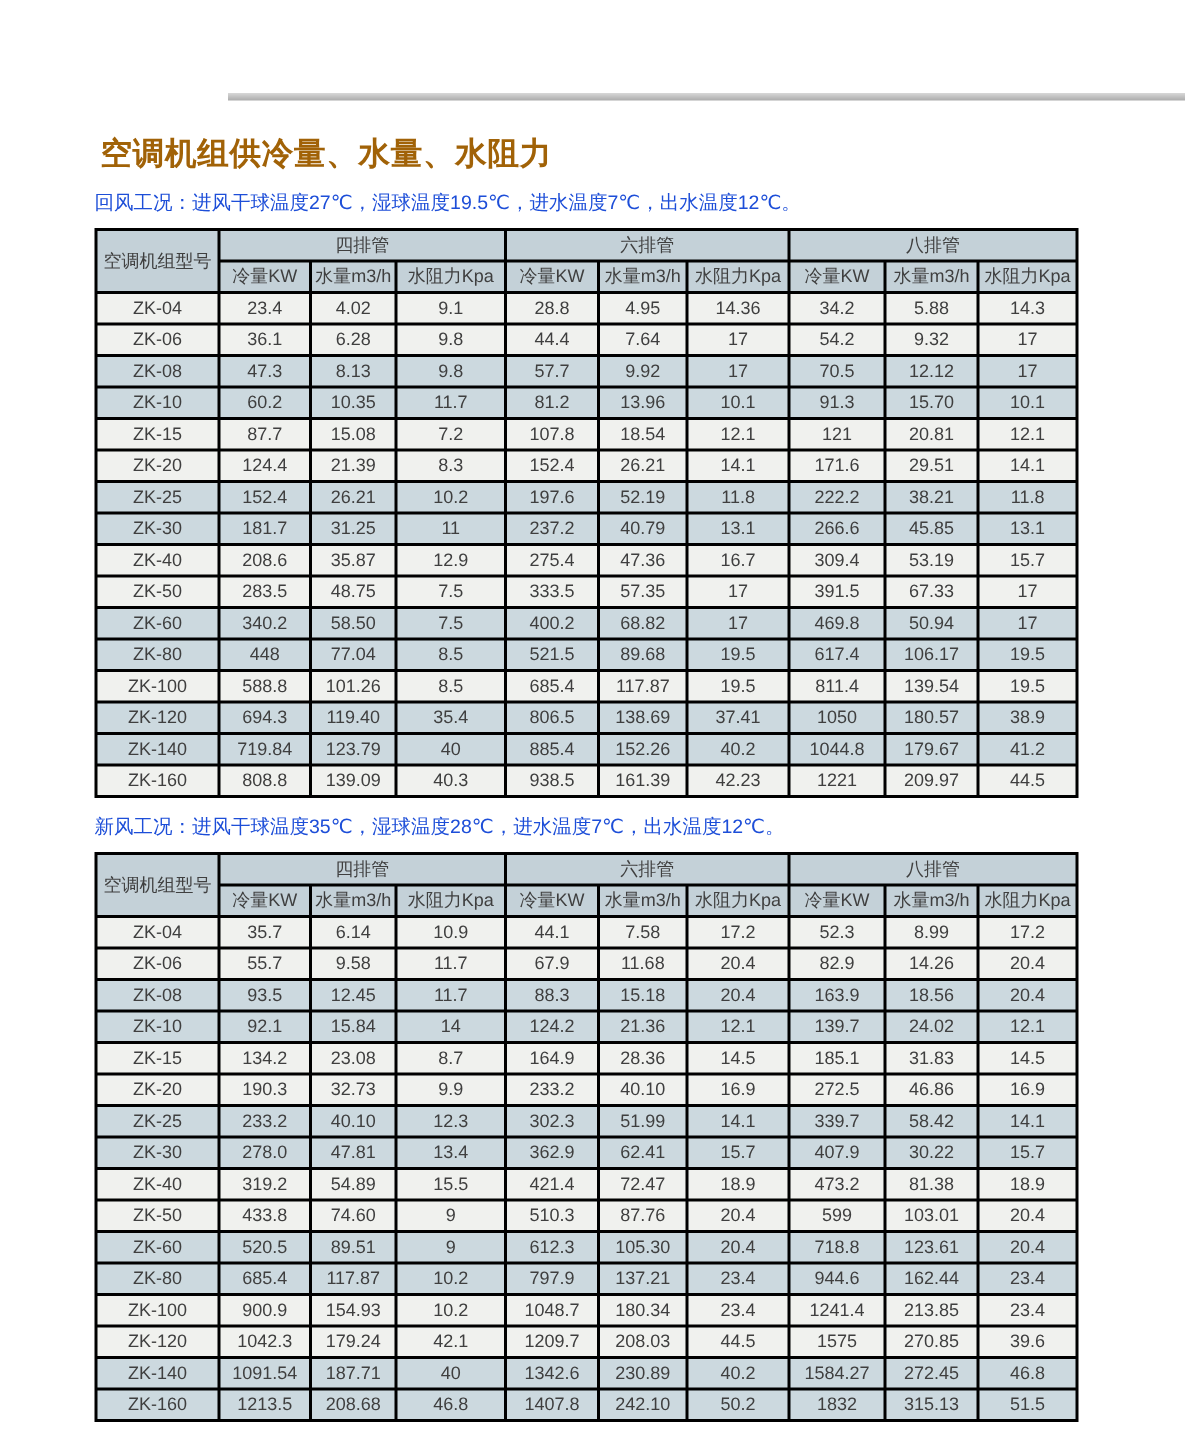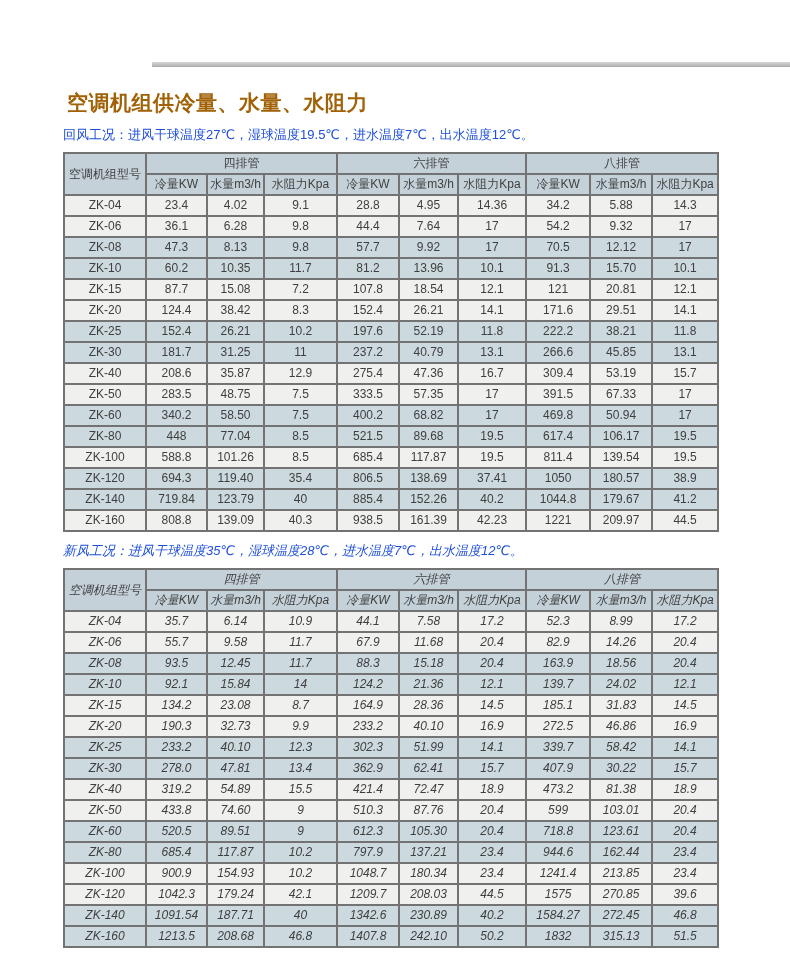--- a/index.html
+++ b/index.html
@@ -14,32 +14,32 @@
   .content{position:absolute;left:63px;top:90px;width:656px;}
   .page-title{
     margin:0 0 0 4px;font-size:21px;line-height:26px;font-weight:bold;color:#a16207;
     letter-spacing:0.5px;
   }
   .condition-note{
     margin:10px 0 8px 0;font-size:13px;line-height:18px;color:#1d4ed8;
   }
   table.spec-table{
     width:656px;border-collapse:separate;border-spacing:2px;table-layout:fixed;
-    background:#737373;margin:0;
+    background:#000000;margin:0;
   }
   table.spec-table th, table.spec-table td{
     height:19px;padding:0;text-align:center;vertical-align:middle;
     font-size:12px;line-height:19px;font-weight:normal;color:#3f3f3f;
     overflow:hidden;white-space:nowrap;
   }
   table.spec-table th{background:#c4d1d8;}
   table.spec-table tbody tr td{background:#f0f1ee;}
   table.spec-table tbody tr.shaded td{background:#ccd9df;}
   .section{margin-top:0;}
-  .section + .section{font-style:italic;}
+  .section + .section{}
 </style>
 </head>
 <body>
 
 <div class="top-divider"></div>
 
 <div class="content">
 
   <h1 class="page-title">空调机组供冷量、水量、水阻力</h1>
 
@@ -134,21 +134,21 @@
             <td>107.8</td>
             <td>18.54</td>
             <td>12.1</td>
             <td>121</td>
             <td>20.81</td>
             <td>12.1</td>
           </tr>
           <tr>
             <td>ZK-20</td>
             <td>124.4</td>
-            <td>38.42</td>
+            <td>21.39</td>
             <td>8.3</td>
             <td>152.4</td>
             <td>26.21</td>
             <td>14.1</td>
             <td>171.6</td>
             <td>29.51</td>
             <td>14.1</td>
           </tr>
           <tr class="shaded">
             <td>ZK-25</td>

